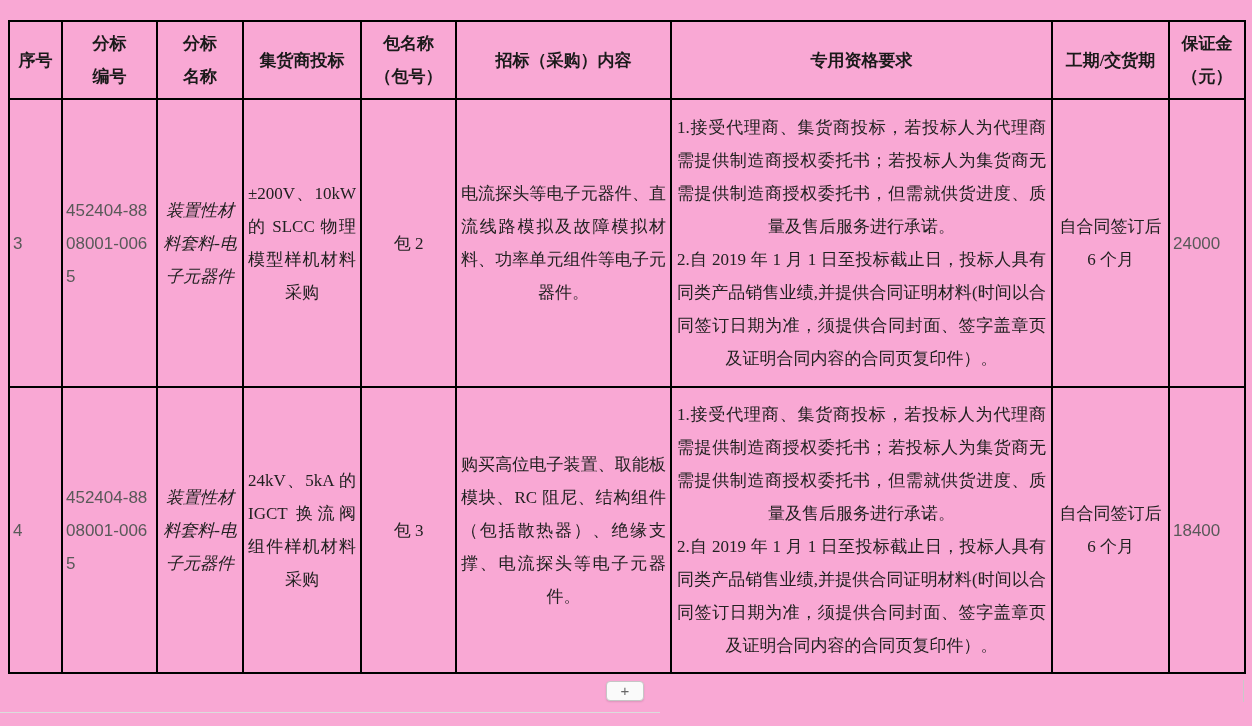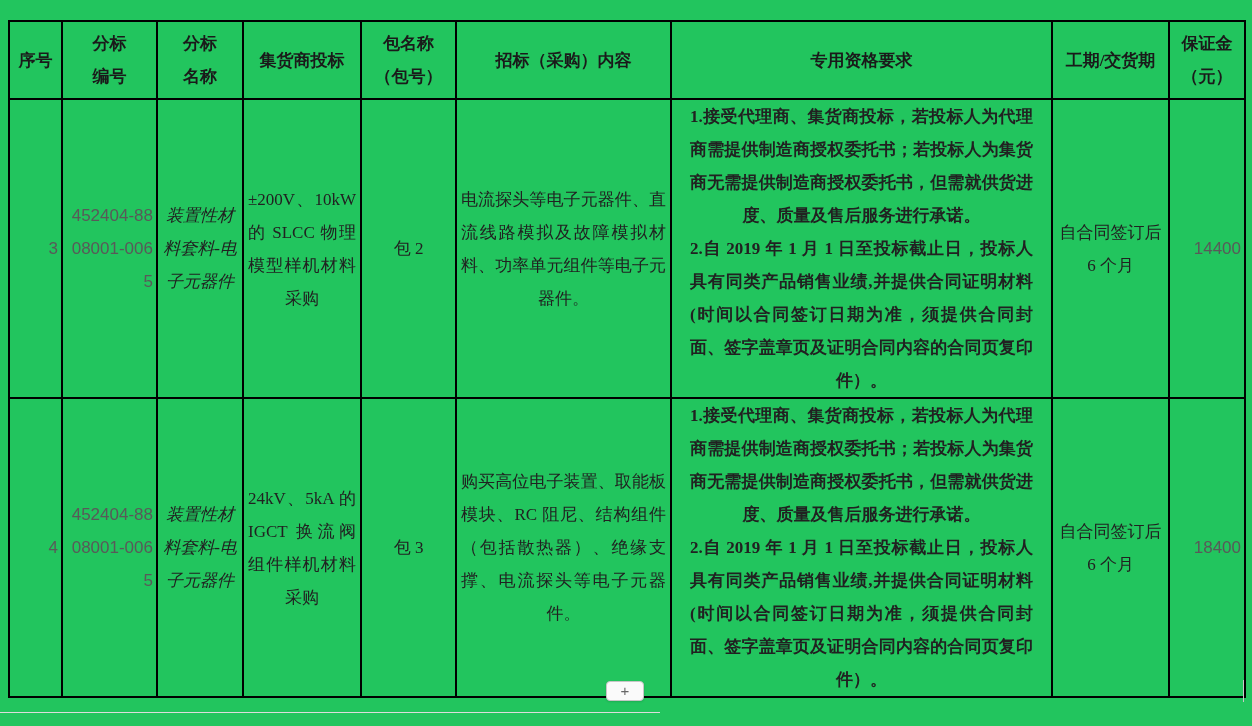--- a/index.html
+++ b/index.html
@@ -9,21 +9,21 @@
     height: 726px;
     background: #ffffff;
     overflow: hidden;
     font-family: "Liberation Serif", "DejaVu Serif", serif;
     color: #212121;
   }
   .page {
     position: relative;
     width: 1252px;
     height: 726px;
-    background: #22c55e;
+    background: #f9a8d4;
   }
   table.bid-table {
     position: absolute;
     left: 8px;
     top: 20px;
     width: 1236px;
     border-collapse: collapse;
     table-layout: fixed;
   }
   .bid-table th, .bid-table td {
@@ -39,31 +39,31 @@
   .bid-table tbody tr.row-b { height: 286px; }
   .bid-table th {
     font-weight: bold;
     text-align: center;
     white-space: pre-line;
     color: #1a1a1a;
   }
   td.num {
     font-family: "Liberation Sans", "DejaVu Sans", sans-serif;
     color: #595959;
-    text-align: right;
+    text-align: left;
   }
   td.preline, .preline { white-space: pre-line; }
   td.center { text-align: center; }
   td.cjk-center { text-align: center; font-style: italic; }
   td.just {
     text-align: justify;
     text-align-last: center;
     padding: 16px 4px;
   }
-  td.qual { padding: 0 18px; font-weight: bold; }
+  td.qual { padding: 0 5px; }
   td.qual p {
     margin: 0;
     text-align: justify;
     text-align-last: center;
   }
   .add-row-btn {
     position: absolute;
     left: 606px;
     top: 681px;
     width: 38px;
@@ -140,21 +140,21 @@
         <td class="cjk-center">装置性材料套料-电子元器件</td>
         <td class="just">±200V、10kW 的 SLCC 物理模型样机材料采购</td>
         <td class="center">包 2</td>
         <td class="just">电流探头等电子元器件、直流线路模拟及故障模拟材料、功率单元组件等电子元器件。</td>
         <td class="qual">
           <p>1.接受代理商、集货商投标，若投标人为代理商需提供制造商授权委托书；若投标人为集货商无需提供制造商授权委托书，但需就供货进度、质量及售后服务进行承诺。</p>
           <p>2.自 2019 年 1 月 1 日至投标截止日，投标人具有同类产品销售业绩,并提供合同证明材料(时间以合同签订日期为准，须提供合同封面、签字盖章页及证明合同内容的合同页复印件）。</p>
         </td>
         <td class="center preline">自合同签订后
 6 个月</td>
-        <td class="num">14400</td>
+        <td class="num">24000</td>
       </tr>
       <tr class="row-b">
         <td class="num">4</td>
         <td class="num preline">452404-88
 08001-006
 5</td>
         <td class="cjk-center">装置性材料套料-电子元器件</td>
         <td class="just">24kV、5kA 的 IGCT 换流阀组件样机材料采购</td>
         <td class="center">包 3</td>
         <td class="just">购买高位电子装置、取能板模块、RC 阻尼、结构组件（包括散热器）、绝缘支撑、电流探头等电子元器件。</td>

